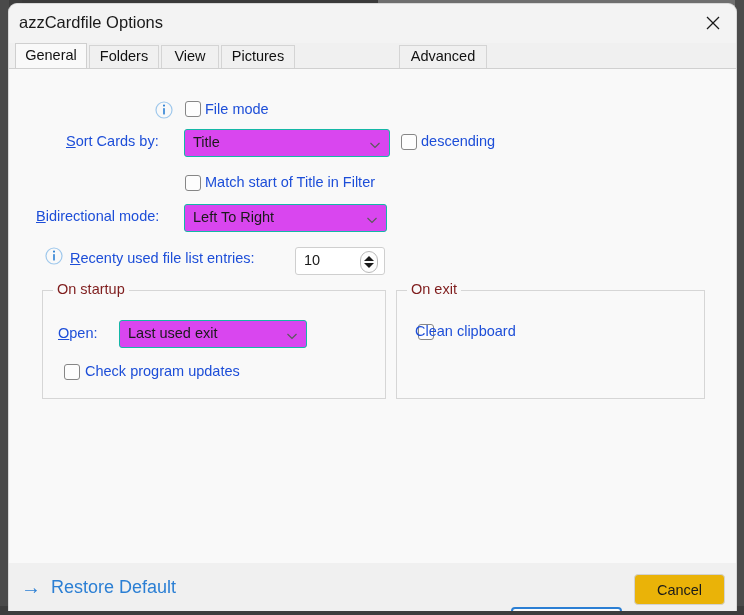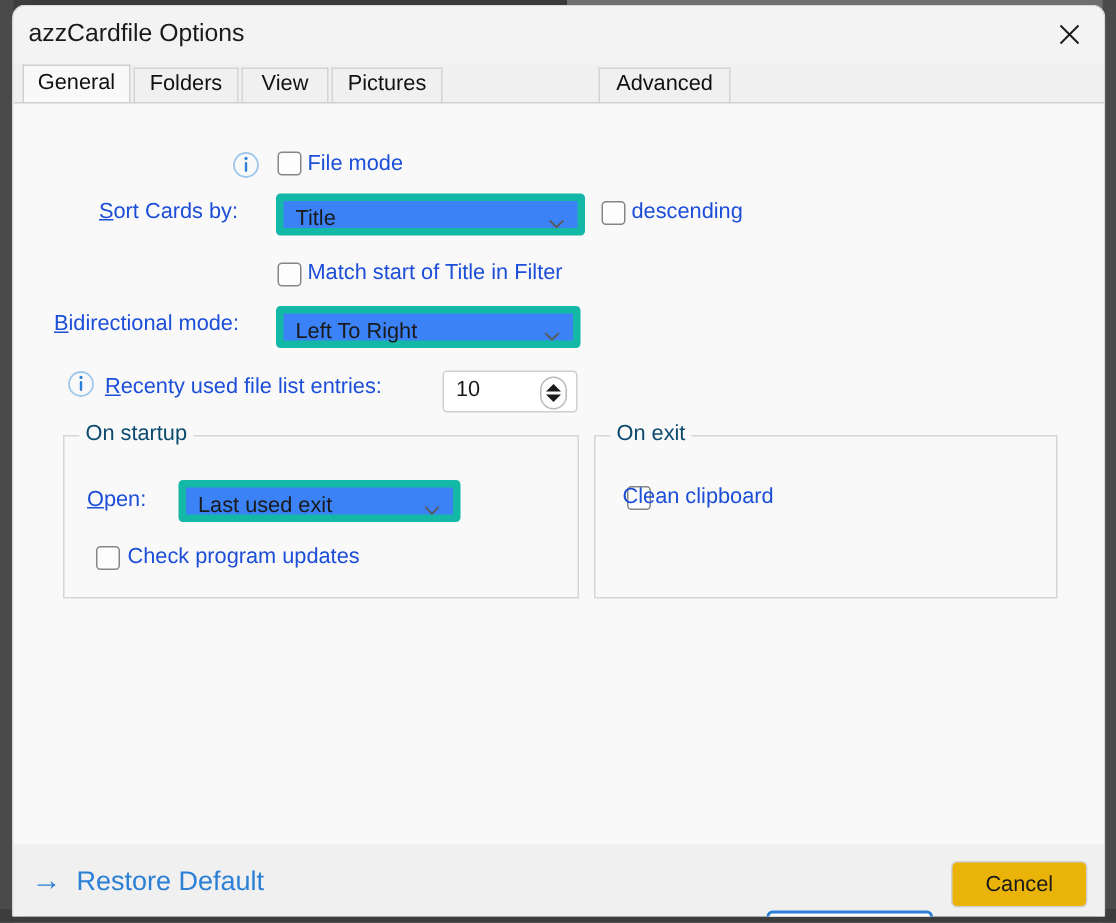--- a/index.html
+++ b/index.html
@@ -166,22 +166,22 @@
     border: 1px solid #868686;
     border-radius: 3px;
     background: #fdfdfd;
   }
 
   
   .combo {
     position: absolute;
     height: 28px;
     box-sizing: border-box;
-    background: #3b82f6;
-    border: 5px solid #14b8a6;
+    background: #d946ef;
+    border: 1px solid #14b8a6;
     border-radius: 3px;
     padding-left: 44px;
   }
   .combo .val {
     position: absolute;
     left: 8px;
     top: 4px;
     font-size: 14.5px;
     color: #1a1a1a;
     white-space: nowrap;
@@ -249,21 +249,21 @@
   
   .groupbox {
     position: absolute;
     box-sizing: border-box;
     border: 1px solid #d6d6d6;
     background: transparent;
   }
   .group-legend {
     position: absolute;
     font-size: 14.5px;
-    color: #0c4a6e;
+    color: #7f1d1d;
     background: #f9f9f9;
     padding: 0 4px;
     white-space: nowrap;
   }
 
   
   #footer {
     position: absolute;
     left: 0;
     top: 559px;

